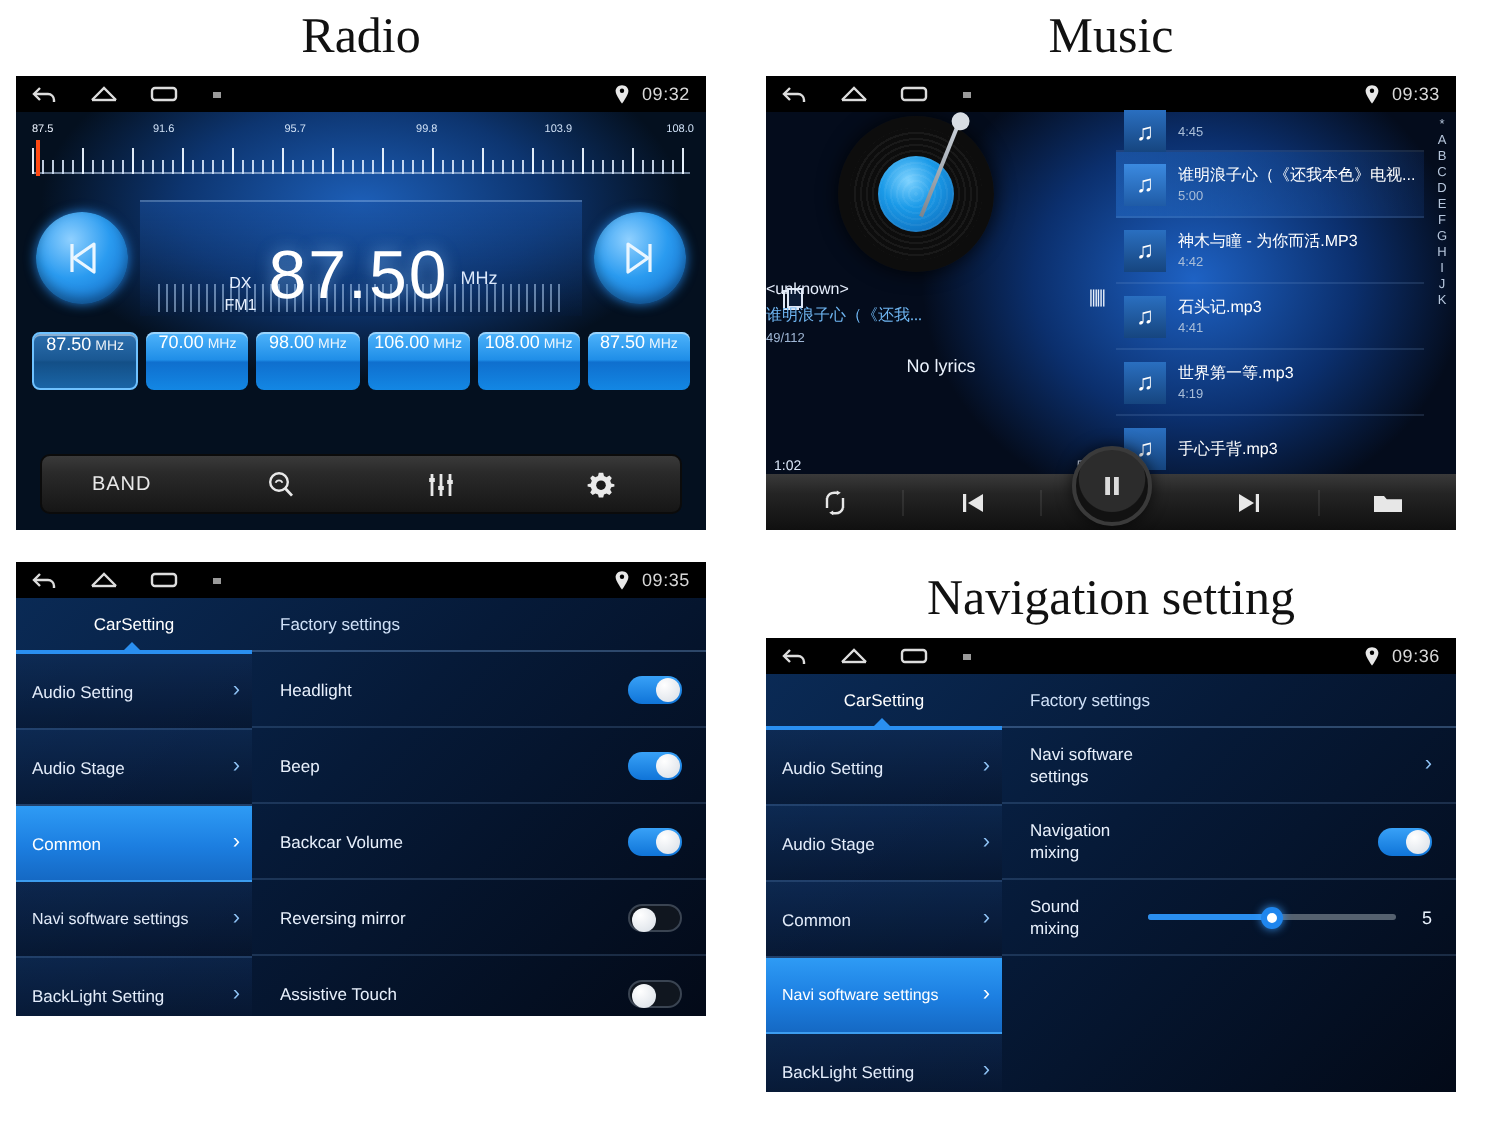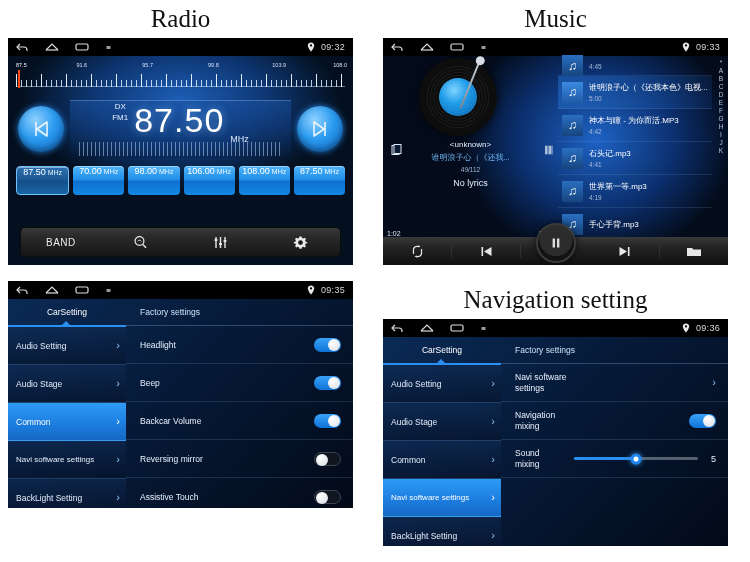--- a/index.html
+++ b/index.html
@@ -86,21 +86,21 @@
     width: 46px; height: 46px; border-radius: 50%;
     background: radial-gradient(circle at 38% 30%, #8fd0ff 0%, #2a9bf0 45%, #0f63c0 100%);
     box-shadow: 0 0 6px rgba(40,150,255,.8), inset 0 -3px 6px rgba(0,0,0,.35);
     display: flex; align-items: center; justify-content: center;
     flex: 0 0 auto;
   }
   .freq-center {
     flex: 1; margin: 0 6px; height: 58px; position: relative;
     background: linear-gradient(180deg, rgba(25,80,160,.55), rgba(6,26,60,.25));
     border-top: 1px solid rgba(140,190,255,.45);
-    display: flex; align-items: flex-start; justify-content: center;
+    display: flex; align-items: flex-end; justify-content: center;
     overflow: hidden;
   }
   .freq-center::after{
     content:""; position:absolute; left:4%; right:4%; bottom:2px; height:14px;
     background-image: repeating-linear-gradient(90deg,
       rgba(190,220,255,.5) 0 1px, transparent 1px 4px);
     background-size:100% 100%;
   }
   .band-labels {
     font-size: 8px; color: #e8f1ff; line-height: 11px; text-align: center;
@@ -167,21 +167,21 @@
   }
   .tonearm {
     position: absolute; top: 4px; left: 96px; width: 2px; height: 52px;
     background: linear-gradient(180deg,#cfd6de,#7d848c);
     transform: rotate(22deg); transform-origin: top center;
   }
   .tonearm-head {
     position: absolute; top: -4px; left: -3px; width: 9px; height: 9px;
     border-radius: 50%; background: #d8dde3;
   }
-  .m-meta { position: absolute; top: 84px; left: 0; right: 0; text-align: center; }
+  .m-meta { position: absolute; top: 84px; left: 0; right: 0; }
   .m-artist { font-size: 8px; color: #e6eefc; }
   .m-title-cn { font-size: 8px; color: #6fb6f2; margin-top: 3px; font-family: Liberation Serif, serif; }
   .m-index { font-size: 6.5px; color: #9fb6d4; margin-top: 3px; }
   .m-lyrics { position: absolute; top: 122px; left: 0; right: 0; text-align: center; font-size: 9px; color: #eaf1fb; }
   .m-doc-icon { position: absolute; left: 8px; top: 88px; }
   .m-eq-icon { position: absolute; right: 6px; top: 88px; color:#e8f0fb; font-size: 11px; letter-spacing:-1px;}
   .m-times {
     position: absolute; bottom: 28px; left: 4px; right: 6px;
     display: flex; justify-content: space-between; font-size: 7px; color: #dbe6f7;
   }

